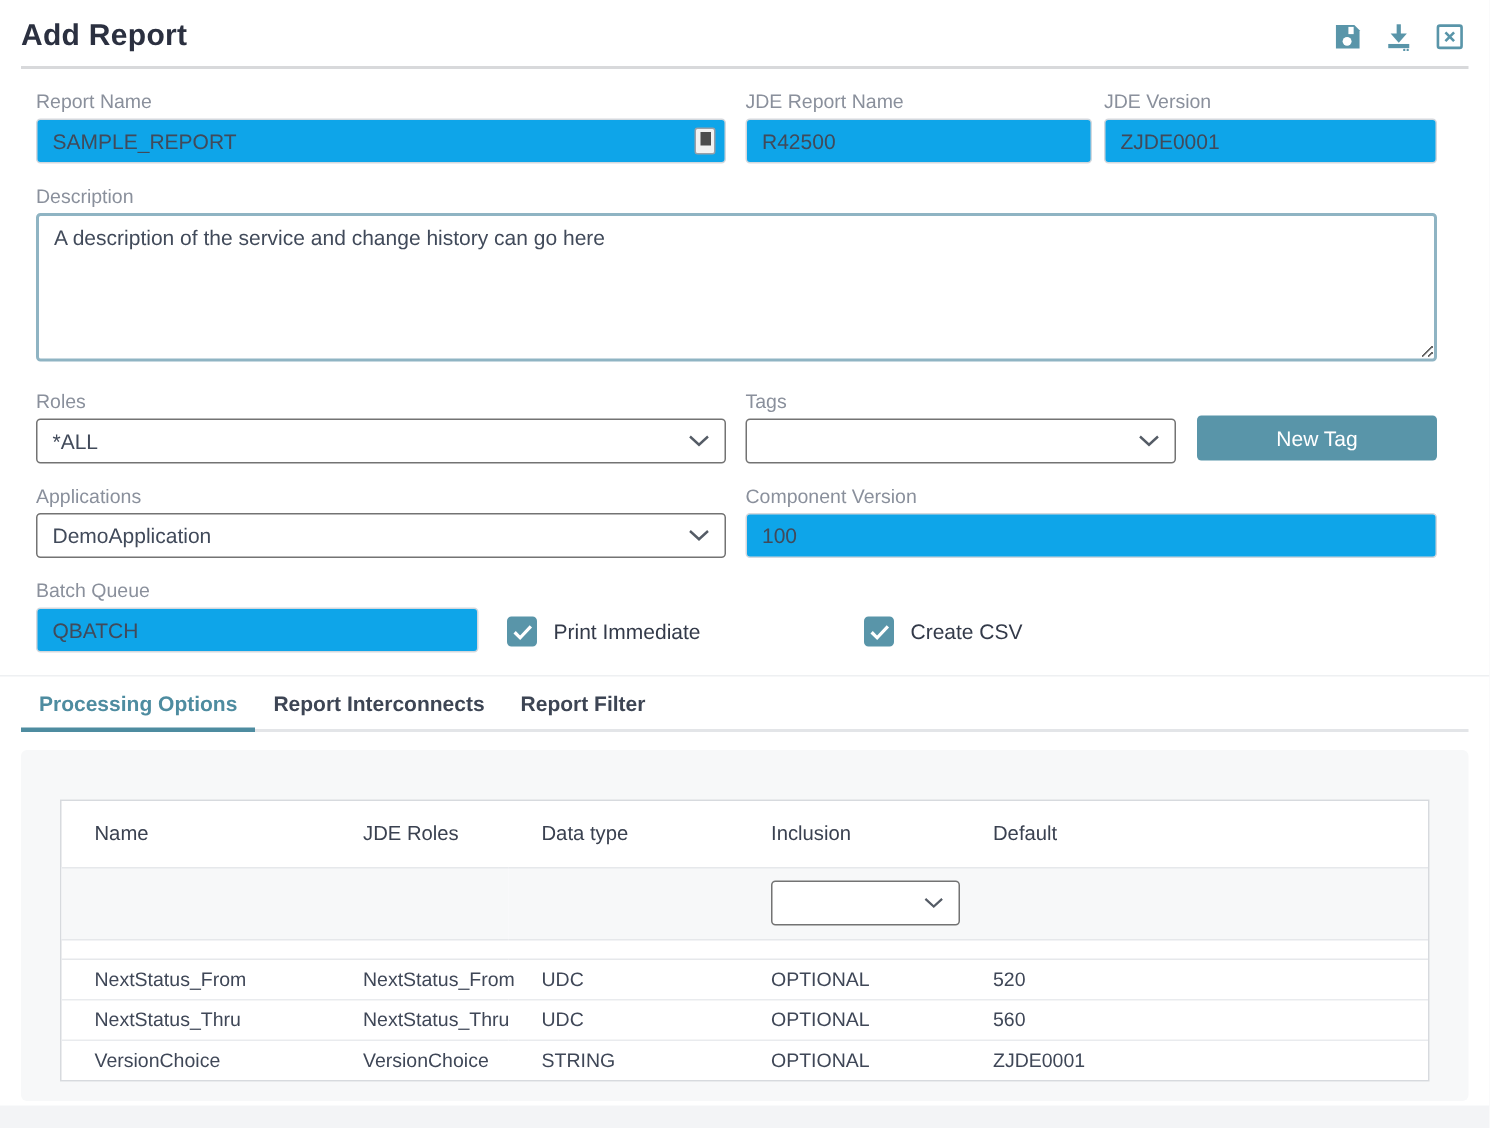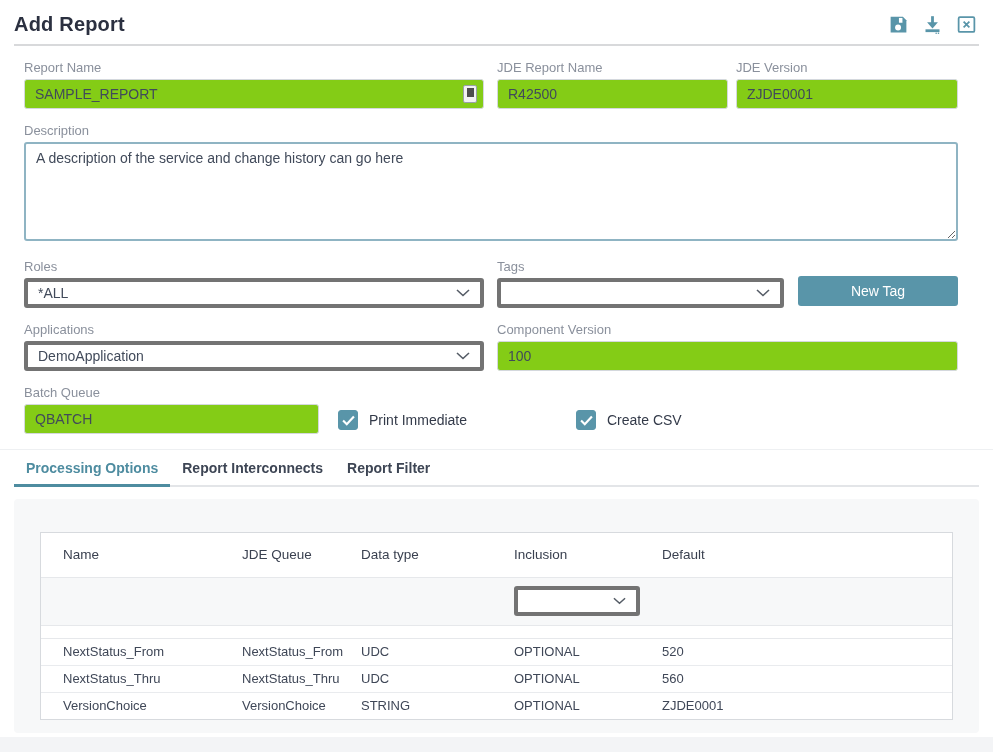--- a/index.html
+++ b/index.html
@@ -23,21 +23,21 @@
 
   
   .form { padding: 14px 21px 0 10px; }
   .row { display: flex; gap: 13px; margin-bottom: 14px; }
   .field-label { display:block; font-size: 13px; color: #8a909c; margin-bottom: 4px; }
   .ctl {
     height: 30px; width: 100%;
     border: 1px solid #d4d8dd; border-radius: 3px;
     font-family: "Liberation Sans", sans-serif;
     font-size: 14px; color: #414a5a;
-    padding: 0 10px; background: #84cc16; outline: none;
+    padding: 0 10px; background: #0ea5e9; outline: none;
   }
   .col-left { width: 460px; flex: none; }
   .col-right { flex: 1; display: flex; gap: 8px; }
   .grow { flex: 1; }
   .input-wrap { position: relative; }
   .input-addon {
     position: absolute; right: 7px; top: 50%; transform: translateY(-50%);
     width: 14px; height: 18px; border: 1px solid #9aa0a8; border-radius: 2px;
     background: #f2f2f2; display:flex; align-items:center; justify-content:center;
   }
@@ -46,21 +46,21 @@
   textarea.desc {
     width: 100%; height: 99px;
     border: 2px solid #8fb4c3; border-radius: 3px;
     font-family: "Liberation Sans", sans-serif;
     font-size: 14px; color: #414a5a;
     padding: 6px 10px; resize: vertical; outline: none;
   }
 
   .select {
     position: relative; height: 30px;
-    border: 4px solid #737373; border-radius: 3px; background: #fff;
+    border: 1px solid #737373; border-radius: 3px; background: #fff;
     display: flex; align-items: center;
     font-size: 14px; color: #414a5a;
     padding: 0 32px 0 10px; cursor: pointer;
   }
   .select .chev { position: absolute; right: 10px; top: 50%; transform: translateY(-50%); }
 
   .btn-primary {
     width: 160px; height: 30px; flex: none;
     background: #5995a9; color: #fff; border: none; border-radius: 3px;
     font-family: "Liberation Sans", sans-serif; font-size: 14px; cursor: pointer;
@@ -237,21 +237,21 @@
         <colgroup>
           <col style="width:179px">
             <col style="width:119px">
             <col style="width:153px">
             <col style="width:148px">
             <col>
         </colgroup>
         <thead>
             <tr>
               <th>Name</th>
-              <th>JDE Queue</th>
+              <th>JDE Roles</th>
               <th>Data type</th>
               <th>Inclusion</th>
               <th>Default</th>
             </tr>
           </thead>
         <tbody>
           <tr class="filter-row">
             <td></td>
             <td></td>
             <td></td>

